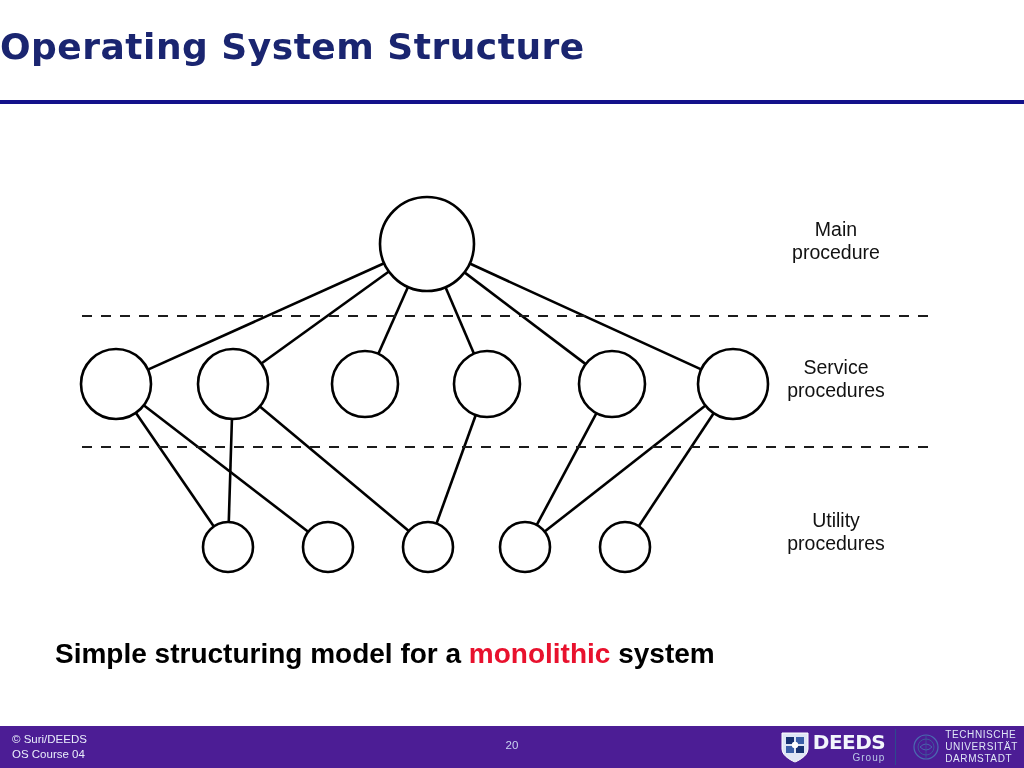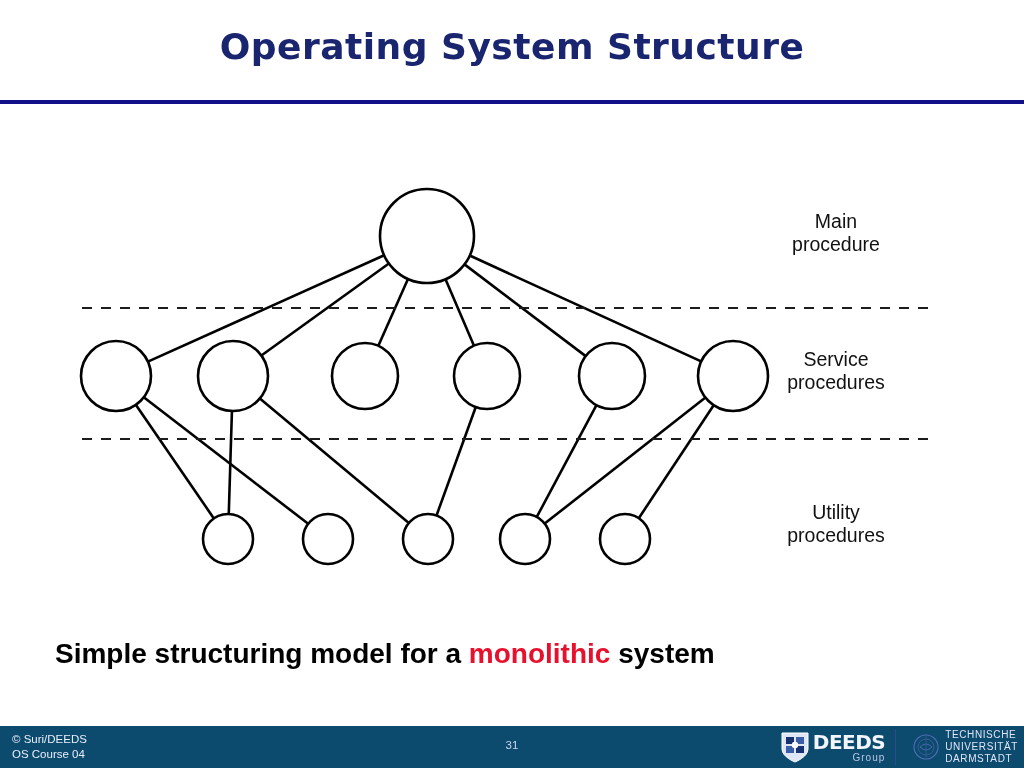--- a/index.html
+++ b/index.html
@@ -14,21 +14,20 @@
     overflow: hidden;
     font-family: "Liberation Sans", sans-serif;
   }
 
   
   #slide-title {
     position: absolute;
     left: 0;
     top: 26px;
     width: 1024px;
-    text-align: center;
     font-family: "DejaVu Sans", sans-serif;
     font-size: 36px;
     font-weight: 700;
     letter-spacing: 0.5px;
     color: #1a2570;
     white-space: nowrap;
   }
 
   #title-rule {
     position: absolute;
@@ -36,21 +35,21 @@
     top: 100px;
     width: 1024px;
     height: 4px;
     background: #13118a;
   }
 
   
   #diagram {
     position: absolute;
     left: 0;
-    top: 114px;
+    top: 122px;
     width: 892px;
     height: 500px;
   }
   #diagram svg { display: block; }
 
   .node-circle {
     fill: #ffffff;
     stroke: #000000;
     stroke-width: 2.6;
   }
@@ -84,21 +83,21 @@
   }
   #caption .hl { color: #e8112d; }
 
   
   #footer {
     position: absolute;
     left: 0;
     top: 726px;
     width: 1024px;
     height: 42px;
-    background: #0c4a6e;
+    background: #4c1d95;
   }
   #footer-credit {
     position: absolute;
     left: 12px;
     top: 6px;
     font-size: 11.5px;
     line-height: 14.5px;
     color: #e9eefb;
     white-space: nowrap;
   }
@@ -212,21 +211,21 @@
 
 <div id="caption">
   <span>Simple structuring model for a </span><span class="hl">monolithic</span><span> system</span>
 </div>
 
 <div id="footer">
   <div id="footer-credit">
     <div>© Suri/DEEDS</div>
     <div>OS Course 04</div>
   </div>
-  <div id="footer-page">31</div>
+  <div id="footer-page">20</div>
   <div id="footer-logos">
     <div class="deeds-logo">
       <svg width="30" height="34" viewBox="0 0 30 34">
         <path d="M2 3 L28 3 L28 19 C28 27 15 32 15 32 C15 32 2 27 2 19 Z" fill="#dfe6f6" stroke="#ffffff" stroke-width="1"></path>
         <path d="M6 7 L14 7 L14 14 L6 14 Z" fill="#173271"></path>
         <path d="M16 7 L24 7 L24 14 L16 14 Z" fill="#3a5fa8"></path>
         <path d="M6 16 L14 16 L14 23 L6 23 Z" fill="#3a5fa8"></path>
         <path d="M16 16 L24 16 L24 23 L16 23 Z" fill="#173271"></path>
         <circle cx="15" cy="15" r="3.2" fill="#ffffff"></circle>
       </svg>

